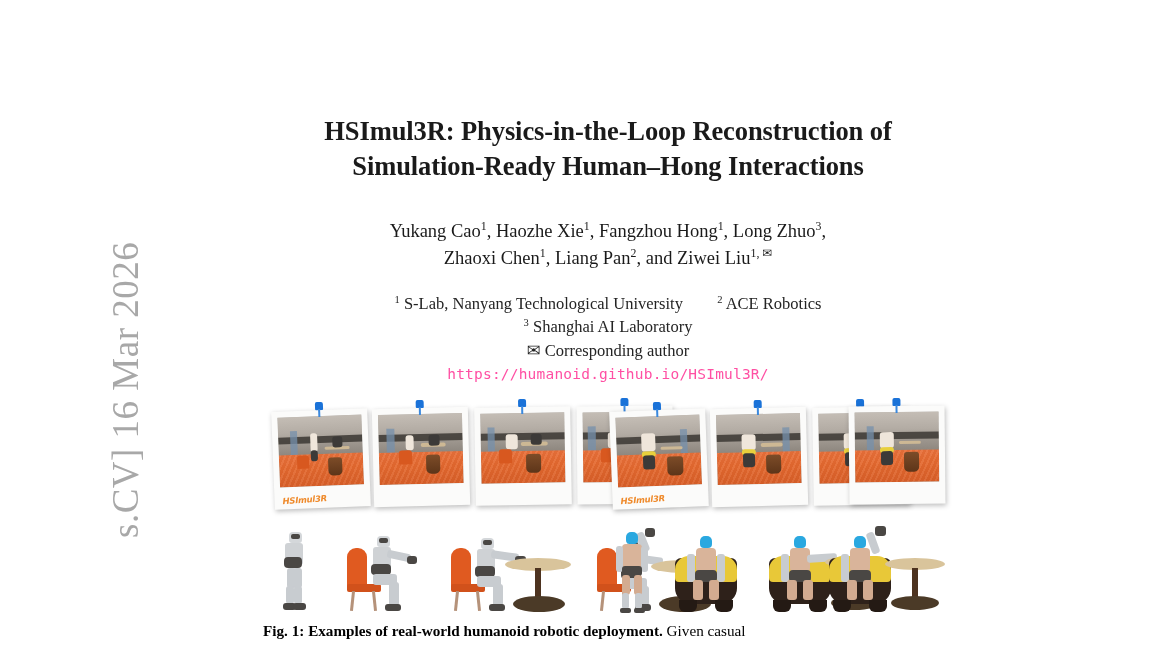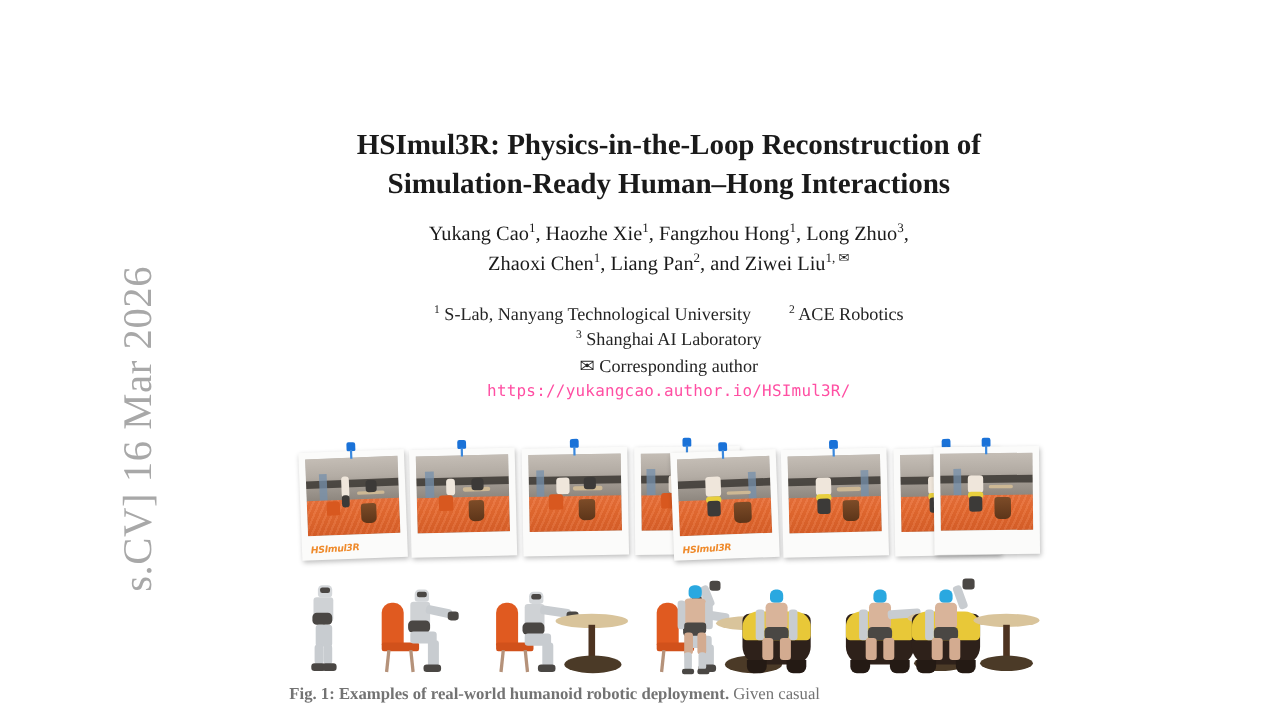--- a/index.html
+++ b/index.html
@@ -49,21 +49,21 @@
     padding-top: 114px;
     font-size: 26.5px;
     font-weight: bold;
     line-height: 1.33;
     text-align: center;
     letter-spacing: -0.1px;
   }
   #paper-title .title-line { display: block; }
 
   #author-block {
-    margin-top: 16px;
+    margin-top: 34px;
     text-align: center;
     font-size: 18.5px;
     line-height: 1.42;
   }
   #author-block .author-line { display: block; }
   sup {
     font-size: 0.64em;
     vertical-align: super;
     line-height: 0;
   }
@@ -245,21 +245,21 @@
 
   
   #figure-caption {
     position: absolute;
     left: 0;
     top: 620px;
     width: 690px;
     font-size: 15.2px;
     line-height: 1.5;
     text-align: justify;
-    color: #737373;
+    color: #000000;
   }
   #figure-caption .cap-strong { font-weight: bold; }
 </style>
 </head>
 <body>
 
 <div id="arxiv-stamp">s.CV]  16 Mar 2026</div>
 
 <div id="paper-column">
 
@@ -291,21 +291,21 @@
       <span>ACE Robotics</span>
     </span>
     <span class="affil-line">
       <sup>3</sup>
       <span>Shanghai AI Laboratory</span>
     </span>
     <span class="affil-line">
       <span>✉</span>
       <span>Corresponding author</span>
     </span>
-    <a id="project-url" href="#">https://yukangcao.author.io/HSImul3R/</a>
+    <a id="project-url" href="#">https://humanoid.github.io/HSImul3R/</a>
   </div>
 
   <div id="figure-1">
 
     <div class="photo-row">
 
       <div class="polaroid" style="left:10px;  top:14px; transform:rotate(-2.2deg);">
         <div class="pin">
             <div class="pin-head"></div>
             <div class="pin-needle"></div>

